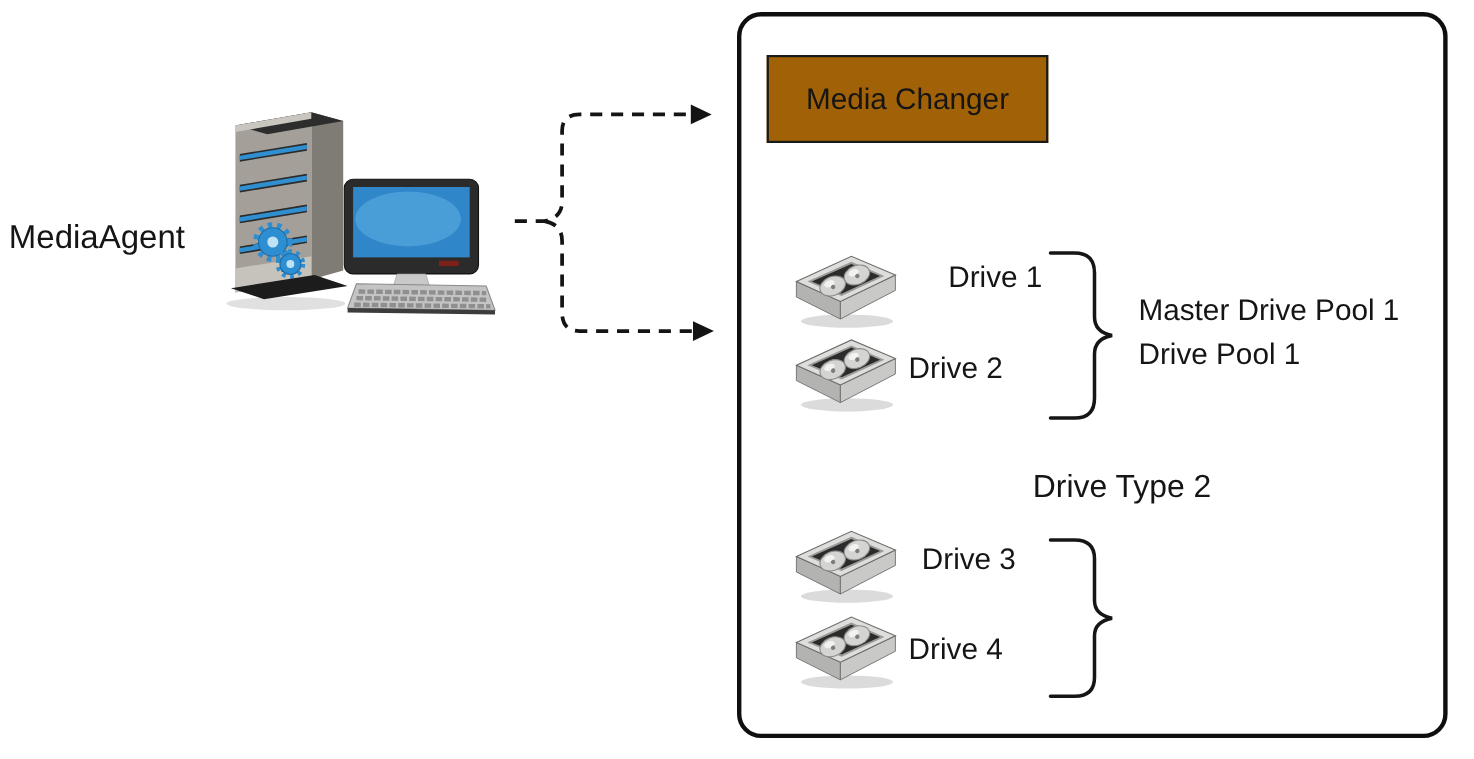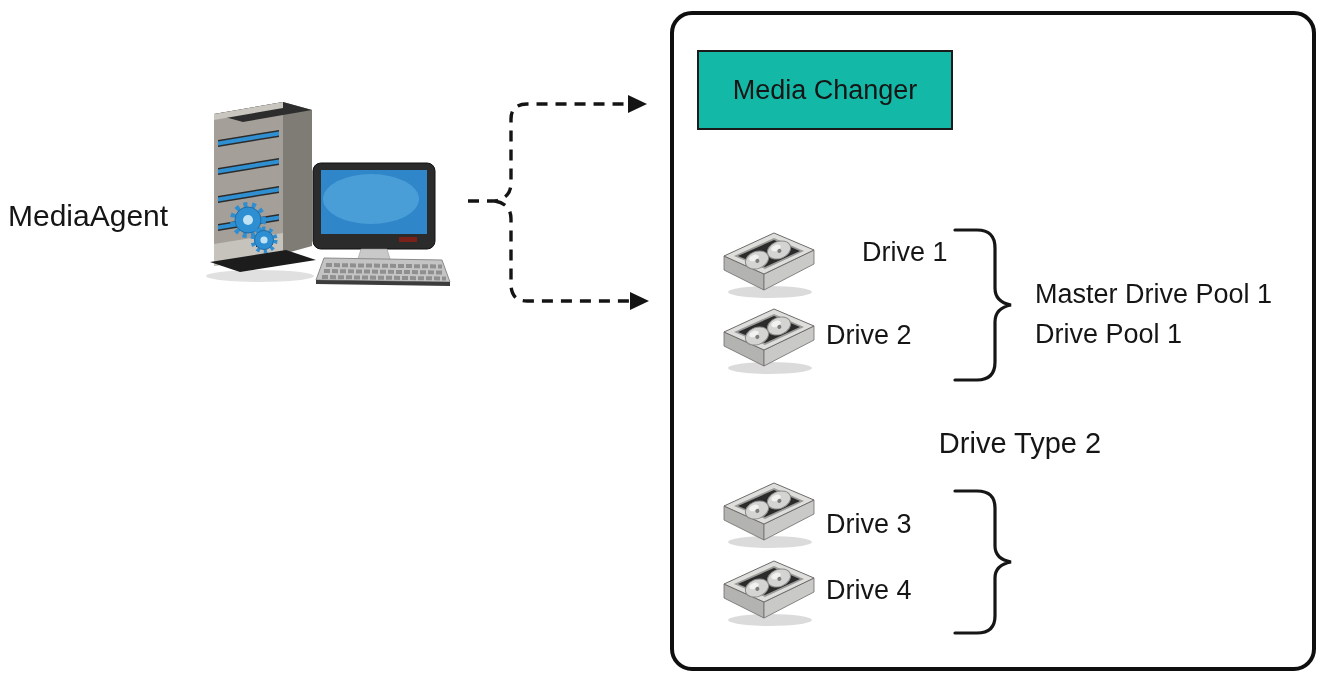--- a/index.html
+++ b/index.html
@@ -11,34 +11,34 @@
   .lbl{position:absolute;white-space:nowrap;}
   #media-agent-label{left:8px;top:151px;font-size:30px;margin-top:48px;}
   #machine-svg{left:198px;top:94px;}
   #connector-svg{left:460px;top:88px;}
   #library{
     left:670px;top:11px;width:638px;height:652px;
     border:4px solid #0f0f0f;border-radius:22px;background:#ffffff;
   }
   #media-changer-box{
     left:697px;top:50px;width:252px;height:76px;border:2px solid #1a1a1a;
-    display:flex;align-items:center;justify-content:center;font-size:27px;background:#14b8a6;
+    display:flex;align-items:center;justify-content:center;font-size:27px;background:#a16207;
   }
   .section-title{font-size:29px;text-align:center;width:340px;left:850px;}
   #dt1-title{top:167px;}
   #dt2-title{top:427px;}
   .drive-icon{position:absolute;left:716px;width:104px;height:76px;}
   #drive1-icon{top:224px;} #drive2-icon{top:300px;}
   #drive3-icon{top:474px;} #drive4-icon{top:552px;}
   .drive-label{left:826px;font-size:27px;line-height:32px;}
   #drive1-label{top:236px;margin-left:36px;} #drive2-label{top:319px;}
-  #drive3-label{top:508px;} #drive4-label{top:574px;}
+  #drive3-label{top:492px;margin-left:12px;} #drive4-label{top:574px;}
   .brace-svg{position:absolute;left:952px;}
   #brace1{top:226px;} #brace2{top:487px;}
-  .pool-block{position:absolute;left:1035px;font-size:27px;line-height:40px;white-space:nowrap;margin-top:12px;}
+  .pool-block{position:absolute;left:1035px;font-size:27px;line-height:40px;white-space:nowrap;}
   #pool1{top:262px;} #pool2{top:522px;}
 </style>
 </head>
 <body>
 
 <div class="canvas">
 
   <svg width="0" height="0" style="position:absolute" aria-hidden="true">
     <defs>
       <g id="tape-drive">

